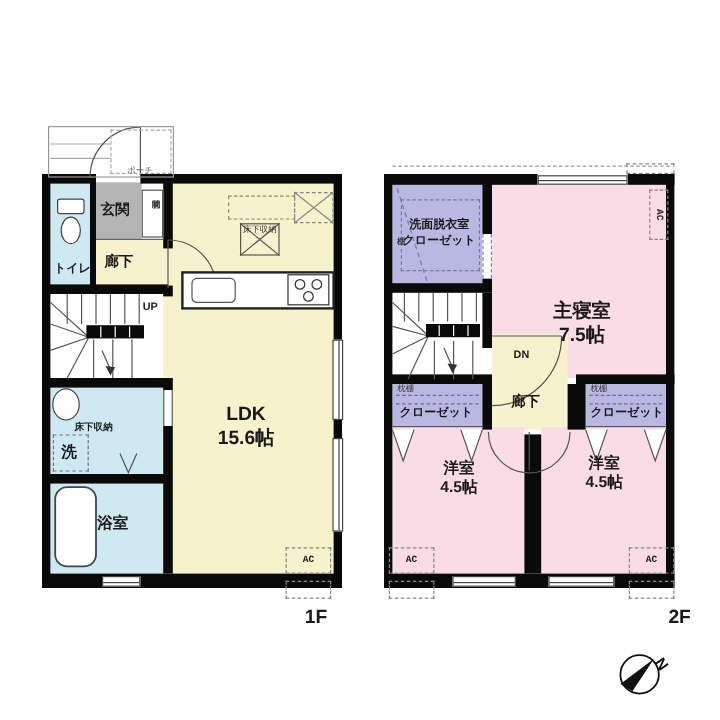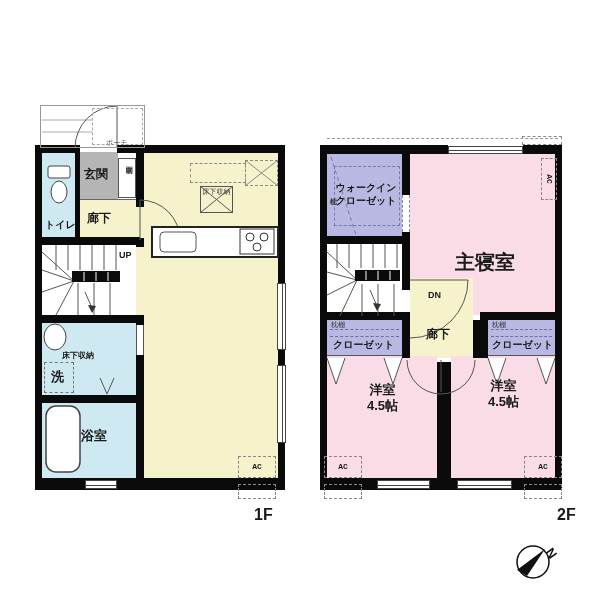--- a/index.html
+++ b/index.html
@@ -11,21 +11,21 @@
   .thinline{z-index:2;}
   .win{background:#fff;border:1px solid #444;z-index:3;}
   .win .vline{position:absolute;left:50%;top:0;width:1px;height:100%;background:#444;}
   .win .hline{position:absolute;top:50%;left:0;height:1px;width:100%;background:#444;}
   .doorgap{background:#fff;z-index:3;}
   svg.overlay{position:absolute;left:0;top:0;z-index:4;pointer-events:none;}
   .dash{border:1px dashed #888;z-index:5;background:transparent;font-family:Liberation Mono, monospace;}
   .solidbox{border:1px solid #555;z-index:5;background:#fff;}
   .lbl{z-index:6;font-weight:bold;white-space:nowrap;line-height:1.25;}
   .lbl.center{text-align:center;}
-  .f12{font-size:12px;} .f13{font-size:13px;} .f14{font-size:20px;}
+  .f12{font-size:12px;} .f13{font-size:13px;} .f14{font-size:16px;}
   .f10{font-size:10px;} .f9{font-size:9px;} .f8{font-size:8px;font-weight:bold;}
   .f7{font-size:7px;font-weight:normal;} .f15{font-size:16px;font-weight:bold;}
   .vert{writing-mode:vertical-rl;text-orientation:upright;letter-spacing:0;}
   .c-yellow{background:#f6f2cc;} .c-blue{background:#cfe9f3;} .c-gray{background:#b5b5b5;}
   .c-purple{background:#b9b8e3;} .c-pink{background:#f9dce6;} .c-white{background:#ffffff;}
   .acbox{display:flex;align-items:center;justify-content:center;}
 </style>
 </head>
 <body>
 
@@ -270,33 +270,38 @@
   <div class="abs" style="left:330px;top:329px;width:69px;height:0;border-top:1px dashed #6f6e9e;z-index:5;"></div>
   <div class="abs" style="left:330px;top:336px;width:69px;height:0;border-top:1px dashed #6f6e9e;z-index:5;"></div>
   <div class="abs" style="left:491px;top:329px;width:61px;height:0;border-top:1px dashed #6f6e9e;z-index:5;"></div>
   <div class="abs" style="left:491px;top:336px;width:61px;height:0;border-top:1px dashed #6f6e9e;z-index:5;"></div>
 
   <div class="abs lbl f7" style="left:106px;top:139px;color:#555;">ポーチ</div>
   <div class="abs lbl f12" style="left:84px;top:167px;">玄関</div>
   <div class="abs lbl f12" style="left:87px;top:211px;">廊下</div>
   <div class="abs lbl f10" style="left:45px;top:219px;">トイレ</div>
   <div class="abs lbl f9" style="left:119px;top:250px;">UP</div>
+  <div class="abs lbl center" style="left:160px;top:336px;width:90px;">
+    <div class="f14">LDK</div>
+    <div class="f14">15.6帖</div>
+  </div>
   <div class="abs lbl f8" style="left:62px;top:351px;">床下収納</div>
   <div class="abs lbl f13" style="left:51px;top:369px;">洗</div>
   <div class="abs lbl f13" style="left:81px;top:428px;font-family:Liberation Serif, serif;">浴室</div>
   <div class="abs lbl f7 center" style="left:199px;top:188px;width:35px;color:#333;">床下収納</div>
   <div class="abs lbl f15" style="left:254px;top:505px;">1F</div>
 
   <div class="abs lbl center" style="left:330px;top:182px;width:72px;">
-    <div class="f10">ウォークイン</div>
+    <div class="f10">洗面脱衣室</div>
     <div class="f10">クローゼット</div>
   </div>
   <div class="abs lbl f7 vert" style="left:328px;top:192px;color:#333;">枕棚</div>
   <div class="abs lbl center" style="left:430px;top:250px;width:110px;">
     <div class="f14">主寝室</div>
+    <div class="f14">7.5帖</div>
   </div>
   <div class="abs lbl f9" style="left:428px;top:290px;">DN</div>
   <div class="abs lbl f12" style="left:426px;top:327px;">廊下</div>
   <div class="abs lbl f10" style="left:333px;top:339px;">クローゼット</div>
   <div class="abs lbl f7" style="left:331px;top:321px;color:#333;">枕棚</div>
   <div class="abs lbl f10" style="left:492px;top:339px;">クローゼット</div>
   <div class="abs lbl f7" style="left:492px;top:321px;color:#333;">枕棚</div>
   <div class="abs lbl center" style="left:340px;top:382px;width:85px;">
     <div class="f13">洋室</div>
     <div class="f13">4.5帖</div>

